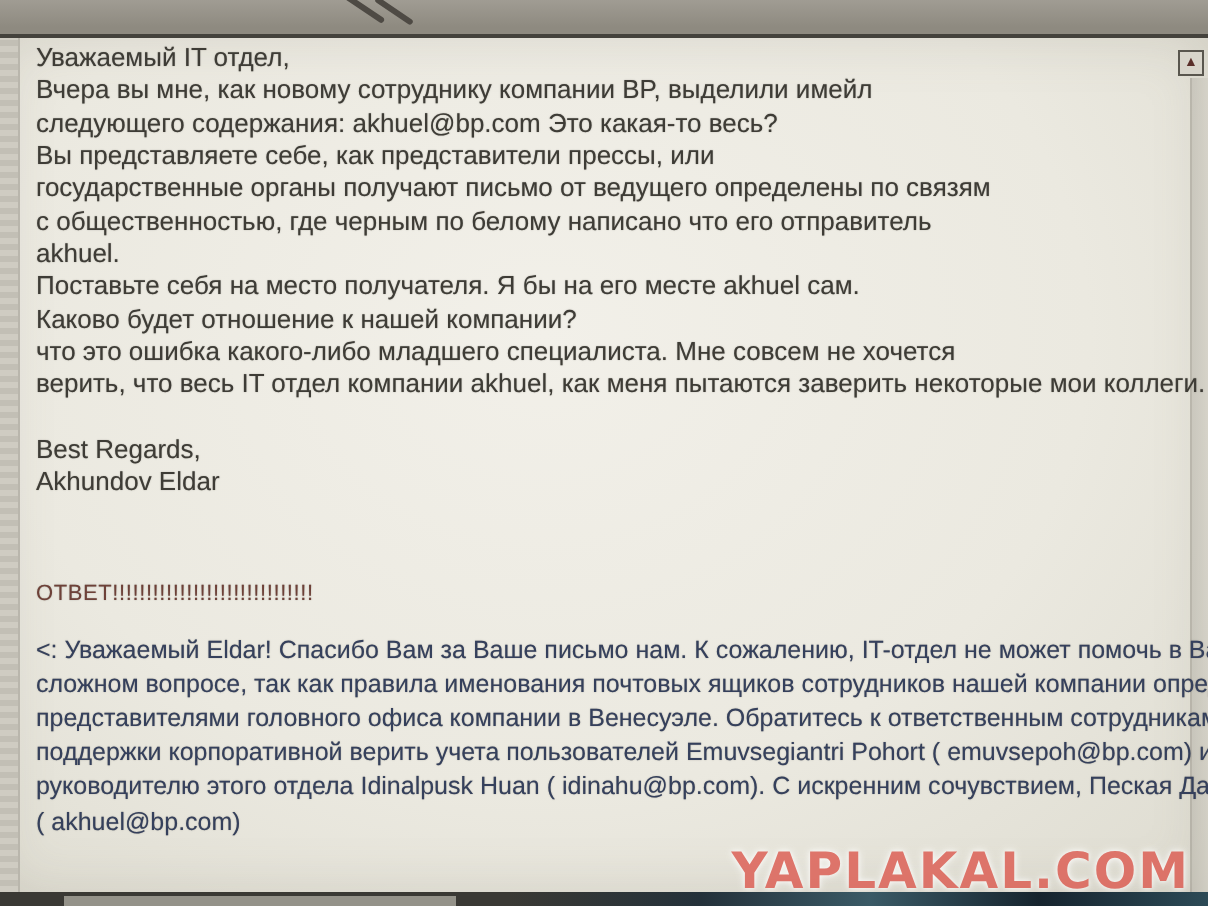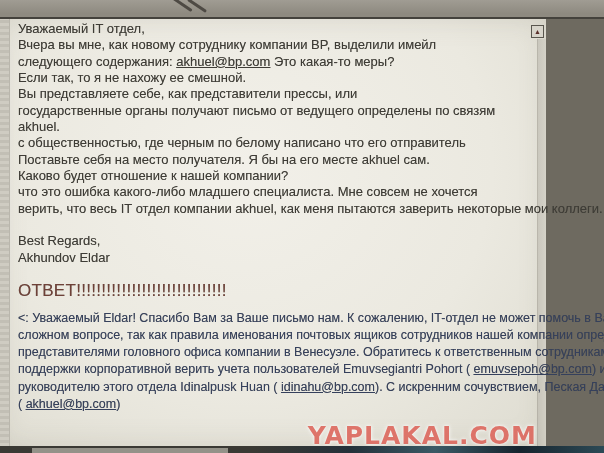--- a/index.html
+++ b/index.html
@@ -13,21 +13,21 @@
   .top-band{
     position:absolute;left:0;top:0;width:604px;height:17px;
     background:linear-gradient(180deg,#a09c93 0%,#8e8a80 80%);
     border-bottom:2px solid #44423c;
   }
   .diag{position:absolute;background:#4e4a44;height:3px;border-radius:2px;}
   .d1{left:168px;top:2px;width:26px;transform:rotate(34deg);}
   .d2{left:186px;top:4px;width:22px;transform:rotate(34deg);}
   
   .page{
-    position:absolute;left:0;top:19px;width:546px;height:427px;
+    position:absolute;left:0;top:19px;width:604px;height:427px;
     background:radial-gradient(ellipse at 45% 35%,#f2f0e9 0%,#ebe9e0 58%,#dfddd2 96%);
     box-shadow:inset 0 0 28px rgba(120,115,100,.18);
   }
   .left-strip{
     position:absolute;left:0;top:0;width:9px;height:100%;
     background:repeating-linear-gradient(0deg,#cfccc2 0 3px,#c2bfb5 3px 6px);
     border-right:1px solid #b9b6ac;
   }
   .scroll-track{
     position:absolute;right:0;top:20px;width:8px;height:calc(100% - 20px);
@@ -40,25 +40,25 @@
     display:flex;align-items:center;justify-content:center;
     font-size:7px;line-height:1;color:#5a2f2a;box-sizing:border-box;
   }
   .content{
     position:absolute;left:18px;top:2px;right:14px;
     color:var(--body_text,#3e3c36);
     font-size:13px;
     text-shadow:0 0 .6px rgba(70,68,60,.5);
   }
   .line{line-height:16.35px;min-height:16.35px;white-space:nowrap;}
-  .email-link{text-decoration:underline;cursor:pointer;}
+  .email-link{cursor:pointer;}
   .answer{
     line-height:16.35px;min-height:16.35px;
     color:var(--answer_text,#6e4138);
-    font-size:17px;letter-spacing:.3px;white-space:nowrap;
+    font-size:11px;letter-spacing:.3px;white-space:nowrap;margin-top:23px;
   }
   .reply-lines{margin-top:11px;color:var(--reply_text,#35405c);}
   .reply-lines .line{font-size:12.5px;line-height:17.2px;min-height:17.2px;}
   
   .bottom-band{
     position:absolute;left:0;top:446px;width:604px;height:7px;
     background:linear-gradient(90deg,#3a3934 0%,#3a3934 42%,#24313a 58%,#3a5a66 72%,#16242e 86%,#2c4a56 100%);
   }
   .bottom-light{
     position:absolute;left:32px;top:2px;width:196px;height:5px;
@@ -86,26 +86,25 @@
     <div class="left-strip"></div>
     <div class="scroll-track"></div>
     <div class="scroll-up">
       <span>▲</span>
     </div>
 
     <div class="content">
       <div class="body-lines">
           <div class="line"><span>Уважаемый IT отдел,</span></div>
           <div class="line"><span>Вчера вы мне, как новому сотруднику компании BP, выделили имейл</span></div>
-          <div class="line"><span>следующего содержания: </span><span class="email-link">akhuel@bp.com</span><span> Это какая-то меры?</span></div>
-          <div class="line"><span>Если так, то я не нахожу ее смешной.</span></div>
+          <div class="line"><span>следующего содержания: </span><span class="email-link">akhuel@bp.com</span><span> Это какая-то весь?</span></div>
           <div class="line"><span>Вы представляете себе, как представители прессы, или</span></div>
           <div class="line"><span>государственные органы получают письмо от ведущего определены по связям</span></div>
+          <div class="line"><span>с общественностью, где черным по белому написано что его отправитель</span></div>
           <div class="line"><span>akhuel.</span></div>
-          <div class="line"><span>с общественностью, где черным по белому написано что его отправитель</span></div>
           <div class="line"><span>Поставьте себя на место получателя. Я бы на его месте akhuel сам.</span></div>
           <div class="line"><span>Каково будет отношение к нашей компании?</span></div>
           <div class="line"><span>что это ошибка какого-либо младшего специалиста. Мне совсем не хочется</span></div>
           <div class="line"><span>верить, что весь IT отдел компании akhuel, как меня пытаются заверить некоторые мои коллеги.</span></div>
           <div class="line">&nbsp;</div>
           <div class="line"><span>Best Regards,</span></div>
           <div class="line"><span>Akhundov Eldar</span></div>
           <div class="line">&nbsp;</div>
         </div>
       <div class="answer">ОТВЕТ!!!!!!!!!!!!!!!!!!!!!!!!!!!!!!</div>

